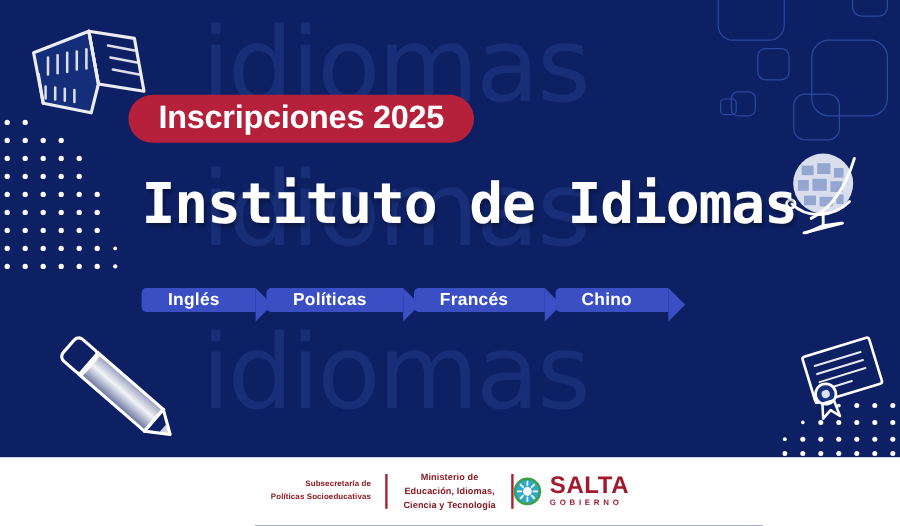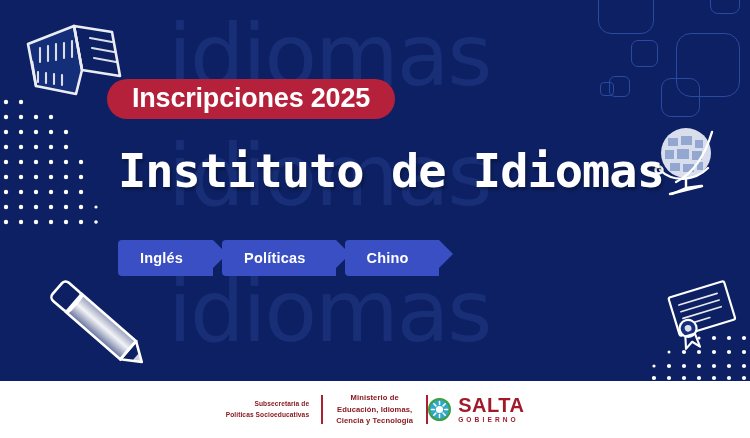--- a/index.html
+++ b/index.html
@@ -57,21 +57,21 @@
   .tabs {
     position: absolute;
     left: 118px;
     top: 240px;
     display: flex;
     gap: 9px;
     align-items: center;
   }
   .tab {
     position: relative;
-    height: 36px;
+    height: 20px;
     display: flex;
     align-items: center;
     padding: 0 30px 0 22px;
     background: #3a4fc4;
     color: #ffffff;
     font-size: 14.5px;
     font-weight: 700;
     letter-spacing: .2px;
     border-radius: 4px 0 0 4px;
     white-space: nowrap;
@@ -377,20 +377,23 @@
     <div class="title">Instituto de Idiomas</div>
 
     <div class="tabs">
       <div class="tab">
         <span>Inglés</span>
       </div>
       <div class="tab">
         <span>Políticas</span>
       </div>
       <div class="tab">
+        <span>Francés</span>
+      </div>
+      <div class="tab">
         <span>Chino</span>
       </div>
     </div>
 
   </div>
 
   <div class="footer">
 
     <div class="f-block">
       <div class="f-sub">

